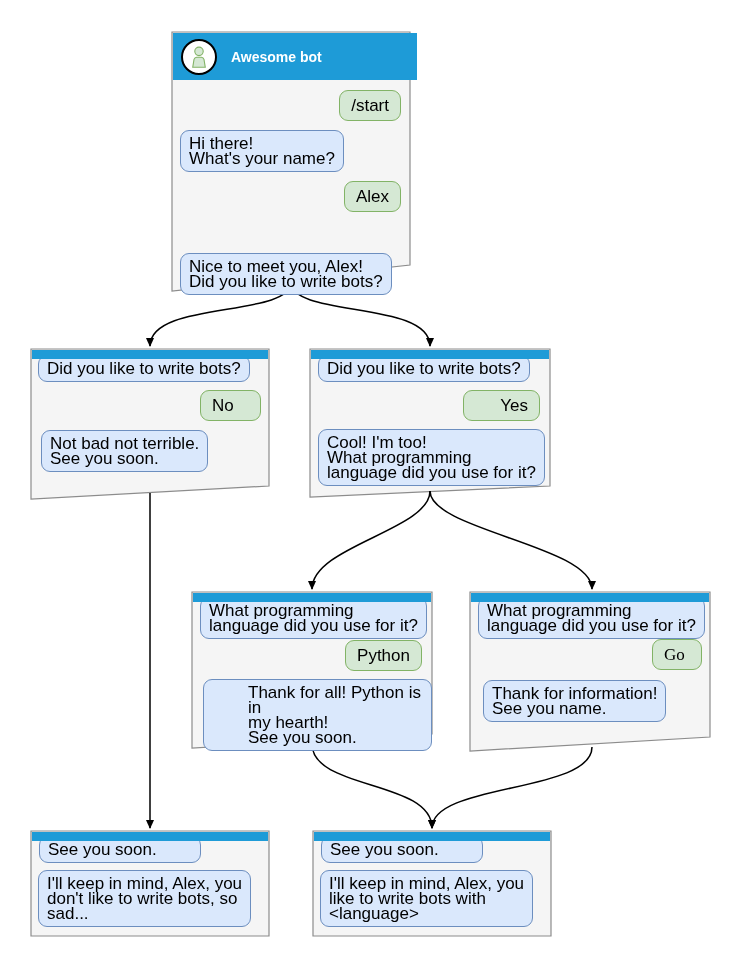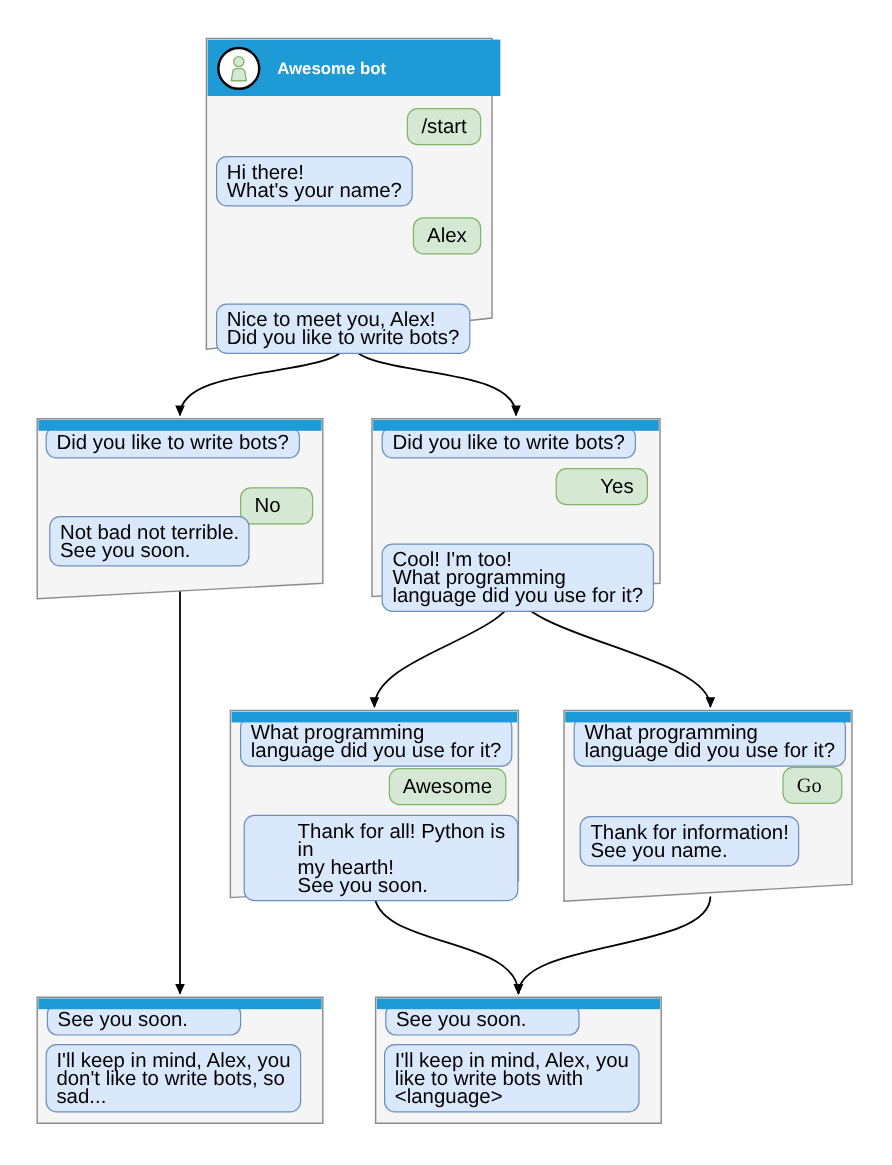--- a/index.html
+++ b/index.html
@@ -76,39 +76,39 @@
     <div class="bubble bot" style="left:8px; top:98px;">Hi there!
 What's your name?</div>
     <div class="bubble user" style="right:9px; top:149px; min-width:49px;">Alex</div>
     <div class="bubble bot" style="left:8px; top:188px;margin-top:33px;">Nice to meet you, Alex!
 Did you like to write bots?</div>
   </div>
 
   <div class="node" style="left:31px; top:349px; width:238px; height:151px;">
     <div class="node-header" style="width:236px; height:9px;"></div>
     <div class="bubble bot" style="left:7px; top:6px;">Did you like to write bots?</div>
-    <div class="bubble user" style="right:8px; top:57px; min-width:61px;">No</div>
+    <div class="bubble user" style="right:8px; top:41px; min-width:61px;">No</div>
     <div class="bubble bot" style="left:10px; top:81px;">Not bad not terrible.
 See you soon.</div>
   </div>
 
   <div class="node" style="left:310px; top:349px; width:240px; height:148px;">
     <div class="node-header" style="width:238px; height:9px;"></div>
     <div class="bubble bot" style="left:8px; top:6px;">Did you like to write bots?</div>
     <div class="bubble user" style="right:10px; top:41px; min-width:61px;padding-left:36px;">Yes</div>
-    <div class="bubble bot" style="left:8px; top:80px;margin-top:24px;">Cool! I'm too!
+    <div class="bubble bot" style="left:8px; top:80px;">Cool! I'm too!
 What programming
 language did you use for it?</div>
   </div>
 
   <div class="node" style="left:192px; top:592px; width:240px; height:156px;">
     <div class="node-header" style="width:238px; height:9px;"></div>
     <div class="bubble bot" style="left:8px; top:5px;">What programming
 language did you use for it?</div>
-    <div class="bubble user" style="right:10px; top:48px; min-width:49px;">Awesome</div>
+    <div class="bubble user" style="right:10px; top:48px; min-width:49px;">Python</div>
     <div class="bubble bot" style="left:11px; top:87px;padding-left:44px;">Thank for all! Python is in
 my hearth!
 See you soon.</div>
   </div>
 
   <div class="node" style="left:470px; top:592px; width:240px; height:159px;">
     <div class="node-header" style="width:238px; height:9px;"></div>
     <div class="bubble bot" style="left:8px; top:5px;">What programming
 language did you use for it?</div>
     <div class="bubble user" style="right:8px; top:47px; min-width:50px;font-family:Liberation Serif, serif;">Go</div>

